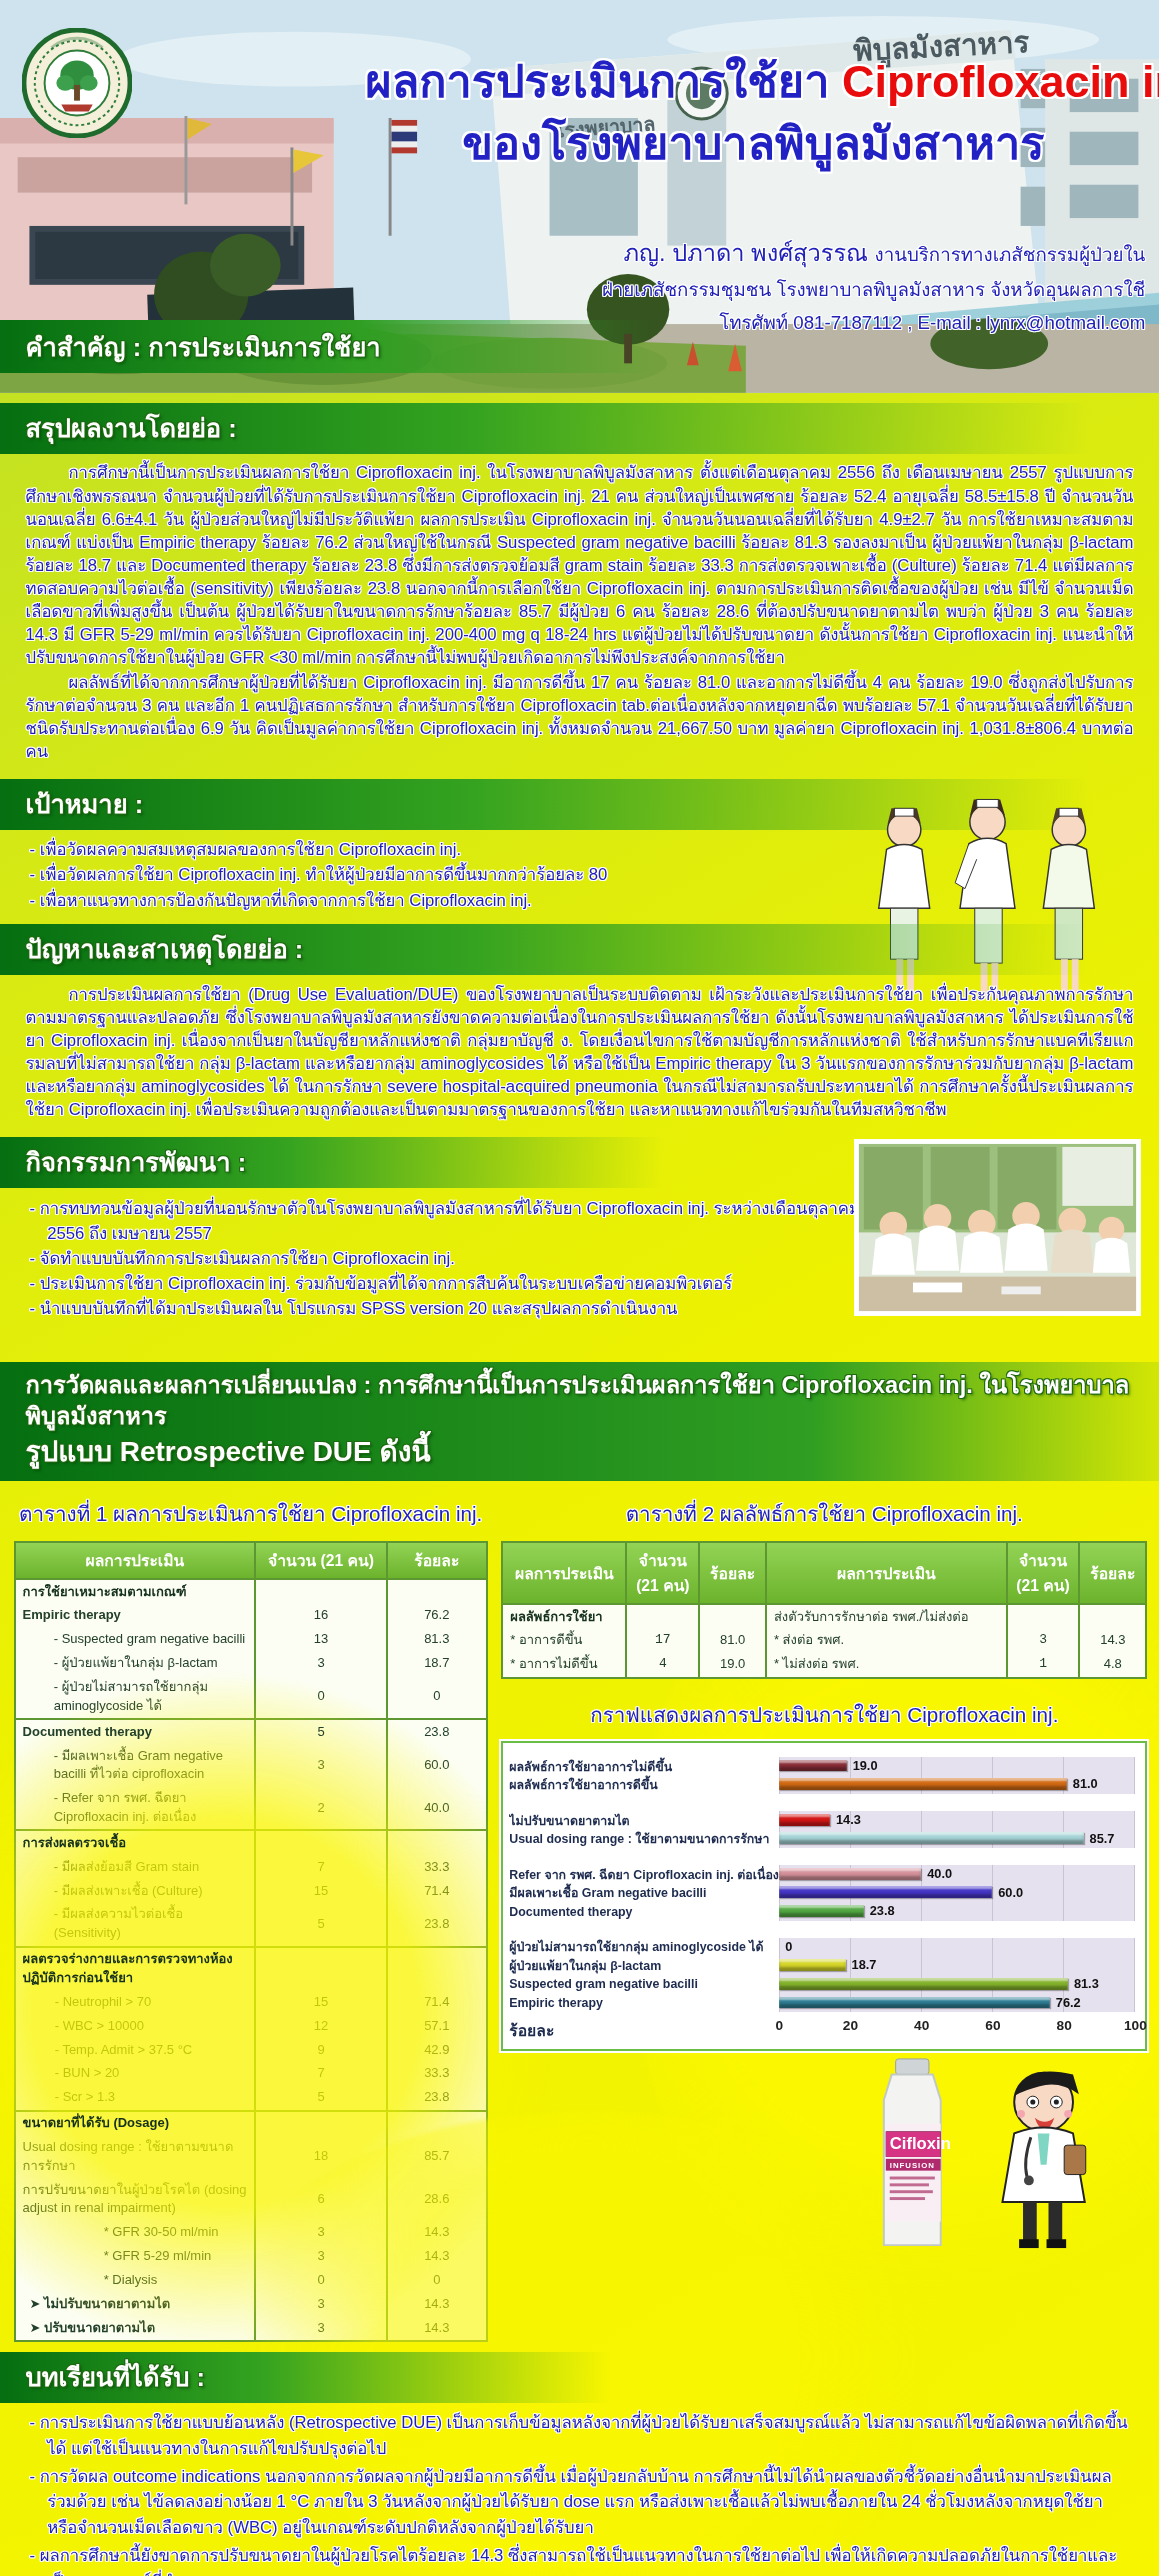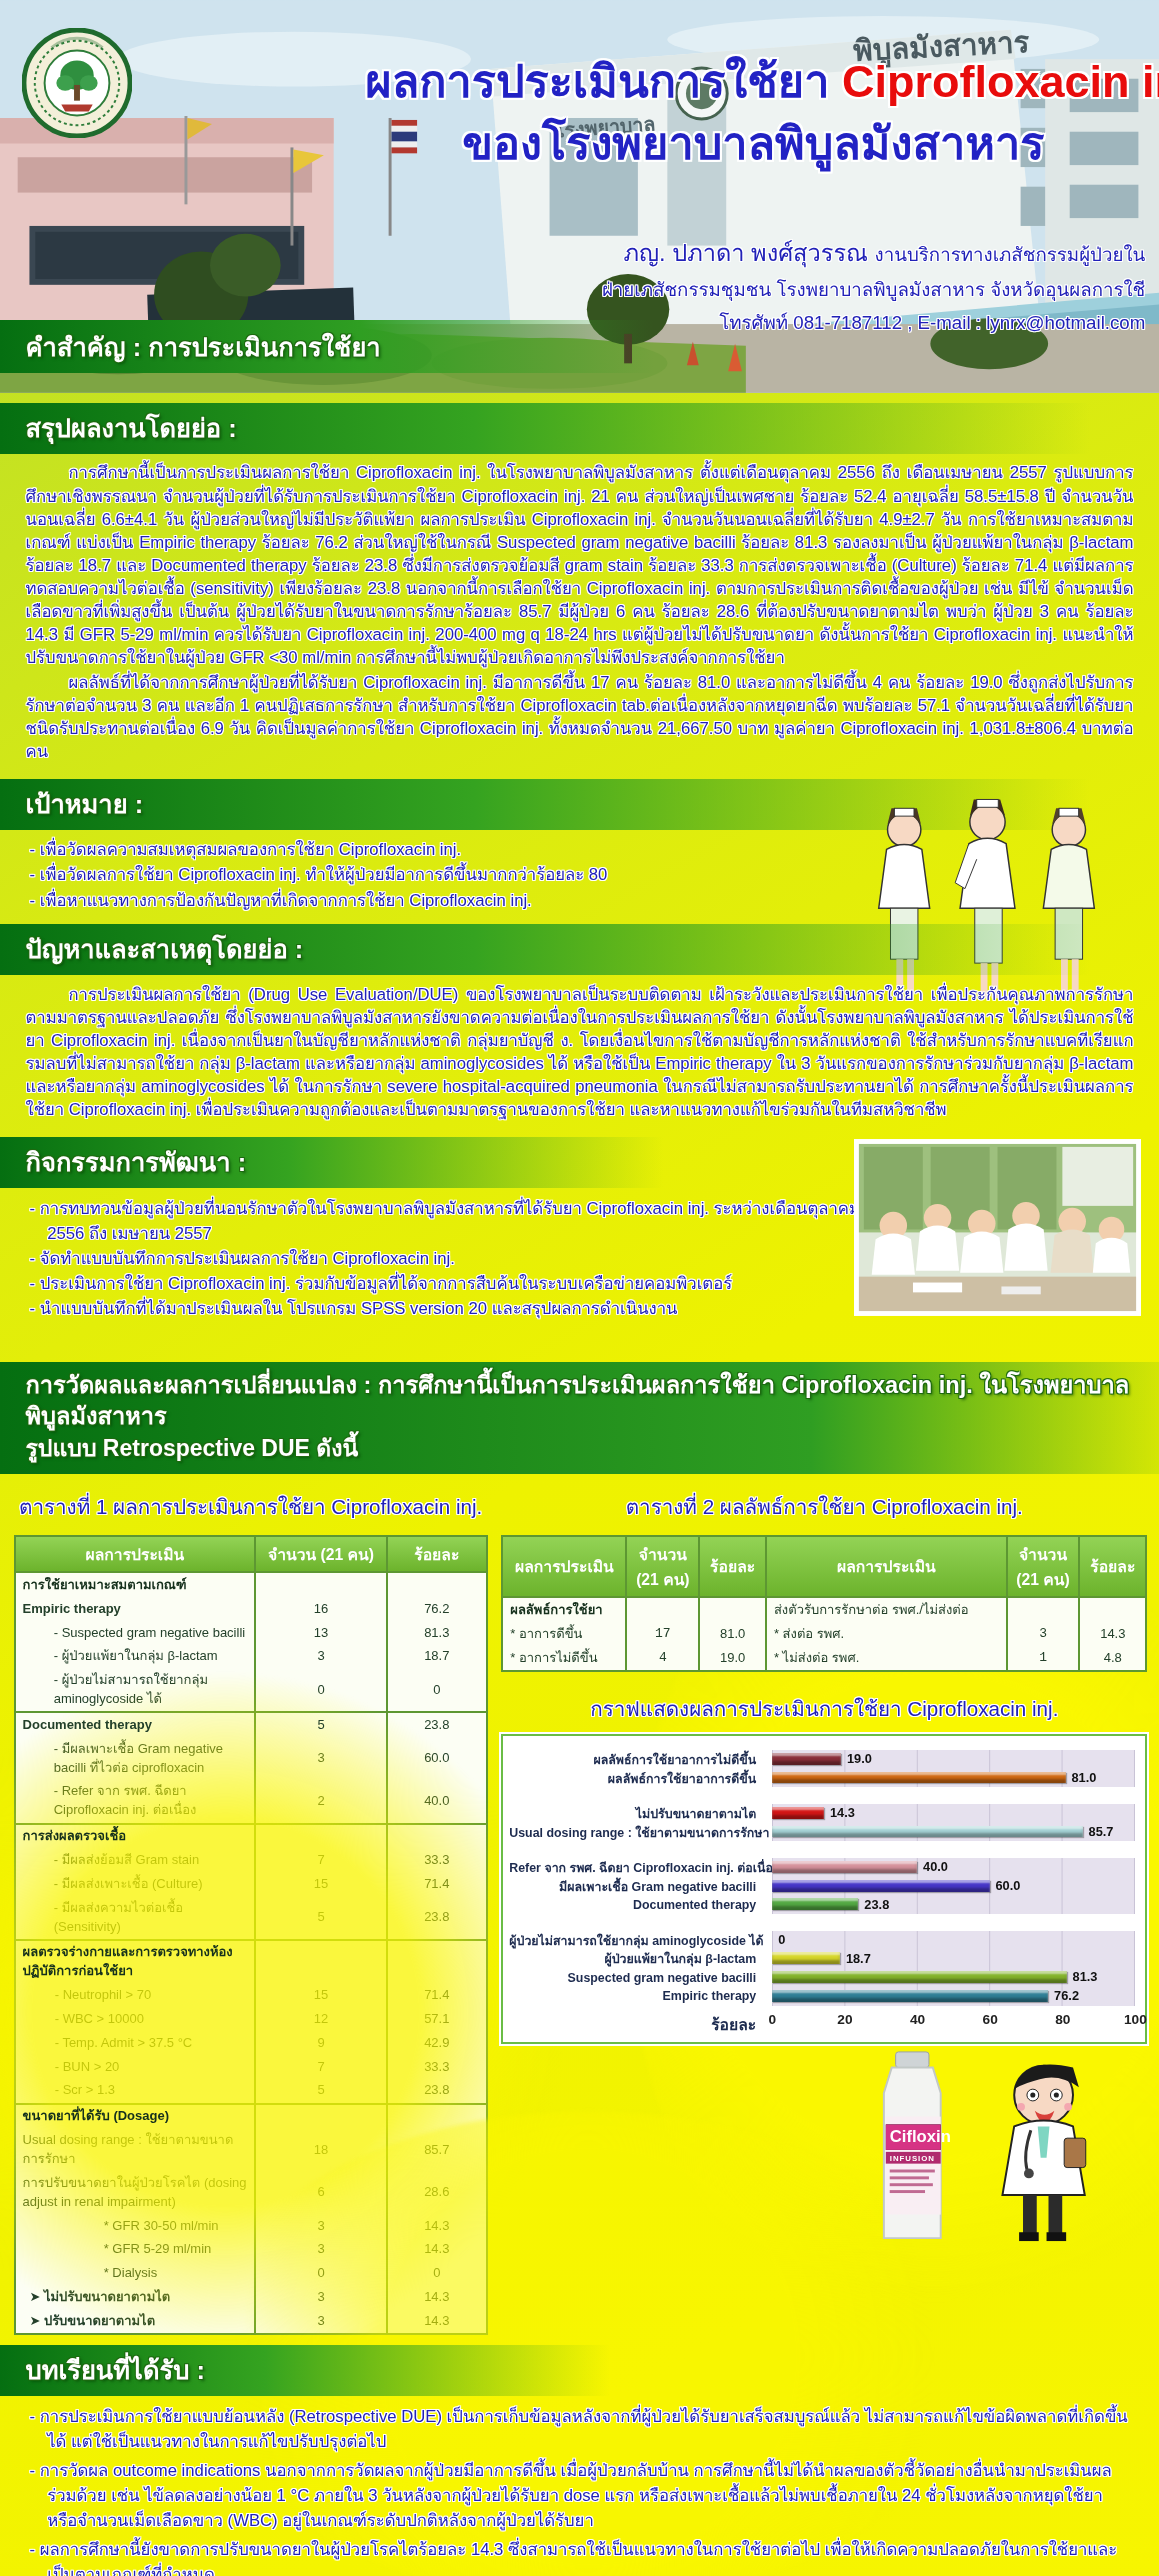--- a/index.html
+++ b/index.html
@@ -36,21 +36,21 @@
   .sechead{width:100%;padding:4.9px 0 5.9px 25.5px;margin-top:9.8px;font-size:25.5px;
     background:linear-gradient(90deg,#056f11 0%,#35a320 40%,rgba(47,158,34,0) 92%);}
   .sec{position:relative;}
   .body-text{font-size:16.7px;line-height:1.38;padding:7.9px 25.5px 3.9px 25.5px;text-align:justify;}
   .body-text p{margin:0 0 2px 0;text-indent:43px;}
   ul.plainlist{list-style:none;margin:5.9px 0 2px 0;padding:2px 295px 2px 29.5px;}
   ul.plainlist li{font-size:16.7px;line-height:1.5;padding-left:17.7px;text-indent:-17.7px;}
   .pr-320{padding-right:304px;}
   .measure-band{margin-top:13.7px;padding:7.9px 25.5px 9.8px 25.5px;font-size:23.6px;line-height:1.35;
     background:linear-gradient(90deg,#056f11 0%,#2f9e22 70%,rgba(47,158,34,.15) 100%);}
-  .measure-band .l2{font-size:23px;}
+  .measure-band .l2{font-size:28px;}
 
   
   .results{display:flex;padding:5.9px 11.8px 0 13.7px;gap:13.7px;}
   .col-l{width:474px;flex:0 0 auto;}
   .col-r{flex:1;position:relative;}
   .tbl-caption{font-size:20.6px;text-align:center;margin:9.8px 0 11.8px 0;}
   table.data{width:100%;border-collapse:collapse;background:#fcfef4;border:2px solid #5d9732;}
   table.data th{background:linear-gradient(#93d355,#6cb32c);color:#fff;font-size:15.7px;font-weight:bold;
     padding:4.9px 3.9px;border:2px solid #5d9732;white-space:pre-line;}
   table.data td{font-size:13px;color:#23402a;padding:2.5px 6.9px;line-height:1.45;
@@ -65,21 +65,21 @@
   table.data tr.arrow td:first-child{font-weight:bold;padding-left:13.7px;}
   #table1 td:nth-child(2){width:116px;} #table1 td:nth-child(3){width:84px;}
   #table2 td:nth-child(2),#table2 td:nth-child(5){width:57px;font-family:Liberation Mono, monospace;}
   #table2 td:nth-child(3),#table2 td:nth-child(6){width:51px;}
   #table2 td:nth-child(4){border-left:2px solid #5d9732;}
 
   .chart-title{font-size:20.6px;text-align:center;margin:19.6px 0 9.8px 0;}
   .chart-box{background:#fff;border:2.9px solid #6abd45;outline:2px solid #fff;padding:13.7px 9.8px 5.9px 5.9px;}
   .crow{display:flex;align-items:center;height:18.7px;}
   .crow.gap{margin-top:16.7px;}
-  .clabel{width:247px;flex:0 0 auto;text-align:right;padding-right:16px;font-size:12.4px;font-weight:bold;color:#1d2b4f;
+  .clabel{width:247px;flex:0 0 auto;padding-right:23px;font-size:12.4px;font-weight:bold;color:#1d2b4f;
     white-space:nowrap;overflow:hidden;}
   .cbarcell{position:relative;flex:1;height:100%;background-color:#e6e1ee;
     background-image:linear-gradient(to right,#c9c3d6 1px,transparent 1px);background-size:20% 100%;
     border-right:1px solid #c9c3d6;}
   .cbar{position:absolute;left:0;top:2.9px;height:11.8px;
     box-shadow:inset 0 2.9px 2px rgba(255,255,255,.55),inset 0 -3.9px 2.9px rgba(0,0,0,.35),1px 1px 1px rgba(0,0,0,.3);}
   .cval{position:absolute;top:1px;font-size:12.8px;font-weight:bold;color:#111;white-space:nowrap;}
   .caxis{display:flex;margin-top:5.9px;}
   .caxis .clabel{font-size:15.7px;color:#1d2b4f;}
   .cticks{position:relative;flex:1;height:21.6px;}

